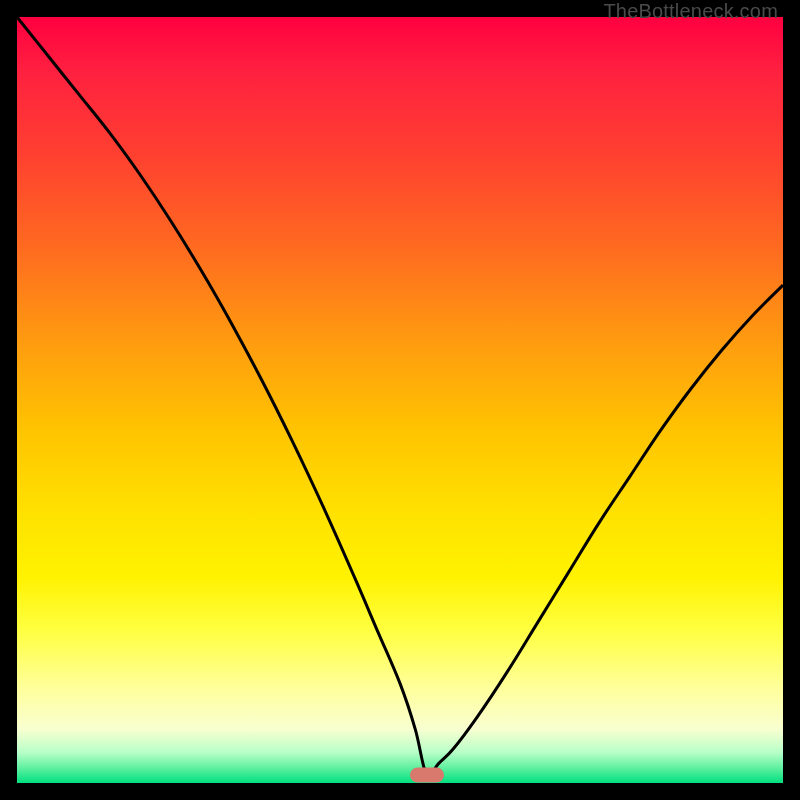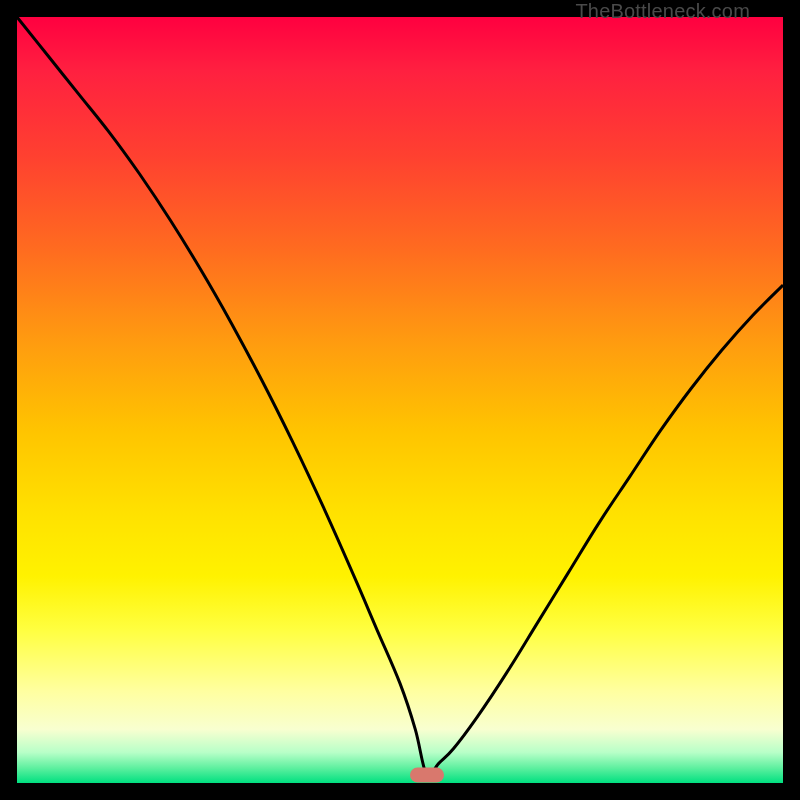--- a/index.html
+++ b/index.html
@@ -9,20 +9,21 @@
     height: 800px;
     background: #000;
     overflow: hidden;
     font-family: Arial, Helvetica, sans-serif;
   }
   .frame {
     position: relative;
     width: 756px;
     height: 800px;
     background: #000;
+    padding-left: 28px;
   }
   .plot {
     position: absolute;
     left: 17px;
     top: 17px;
     width: 766px;
     height: 766px;
     background: linear-gradient(to bottom,
       #ff0040 0%,
       #ff2040 7%,

